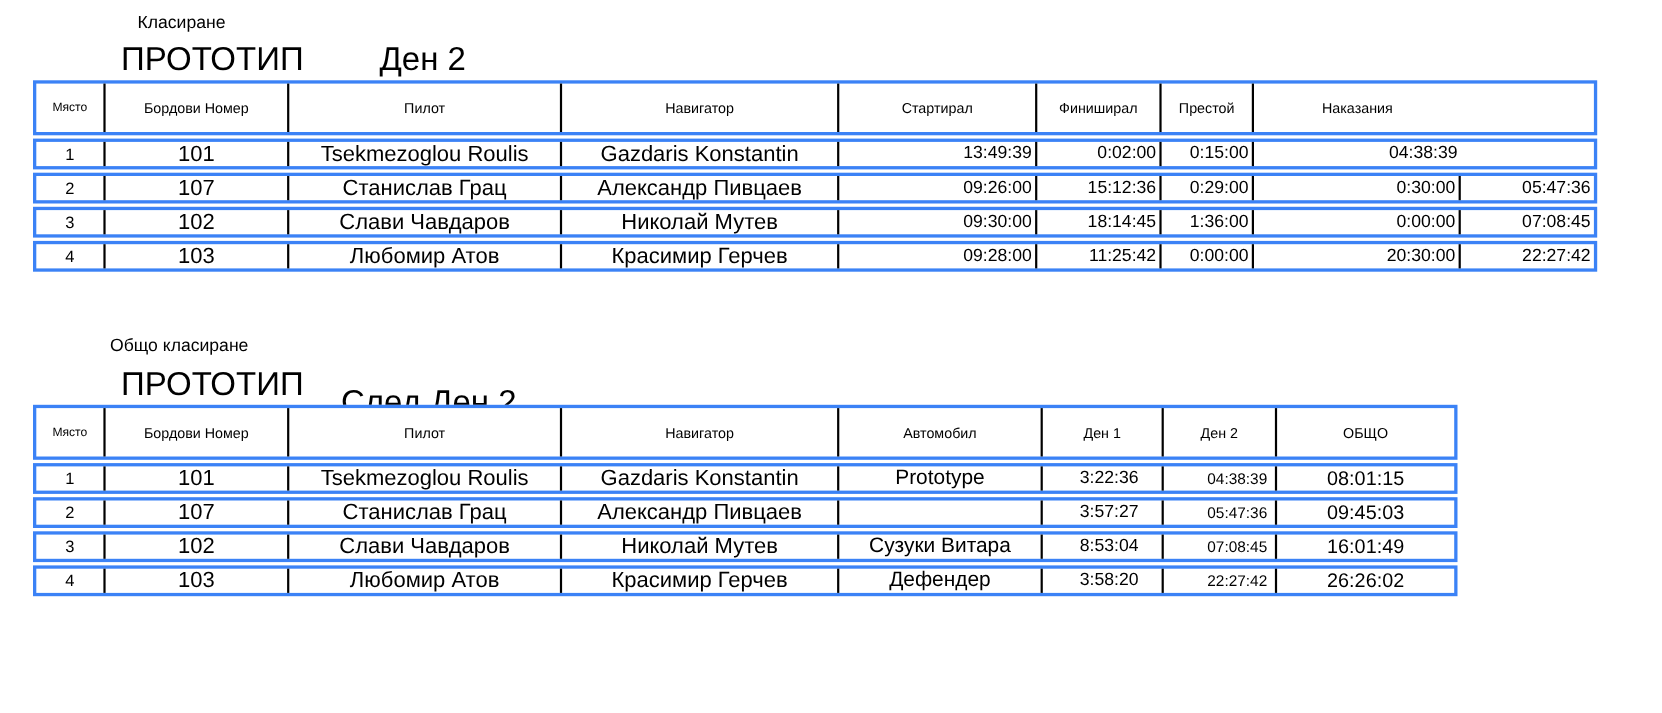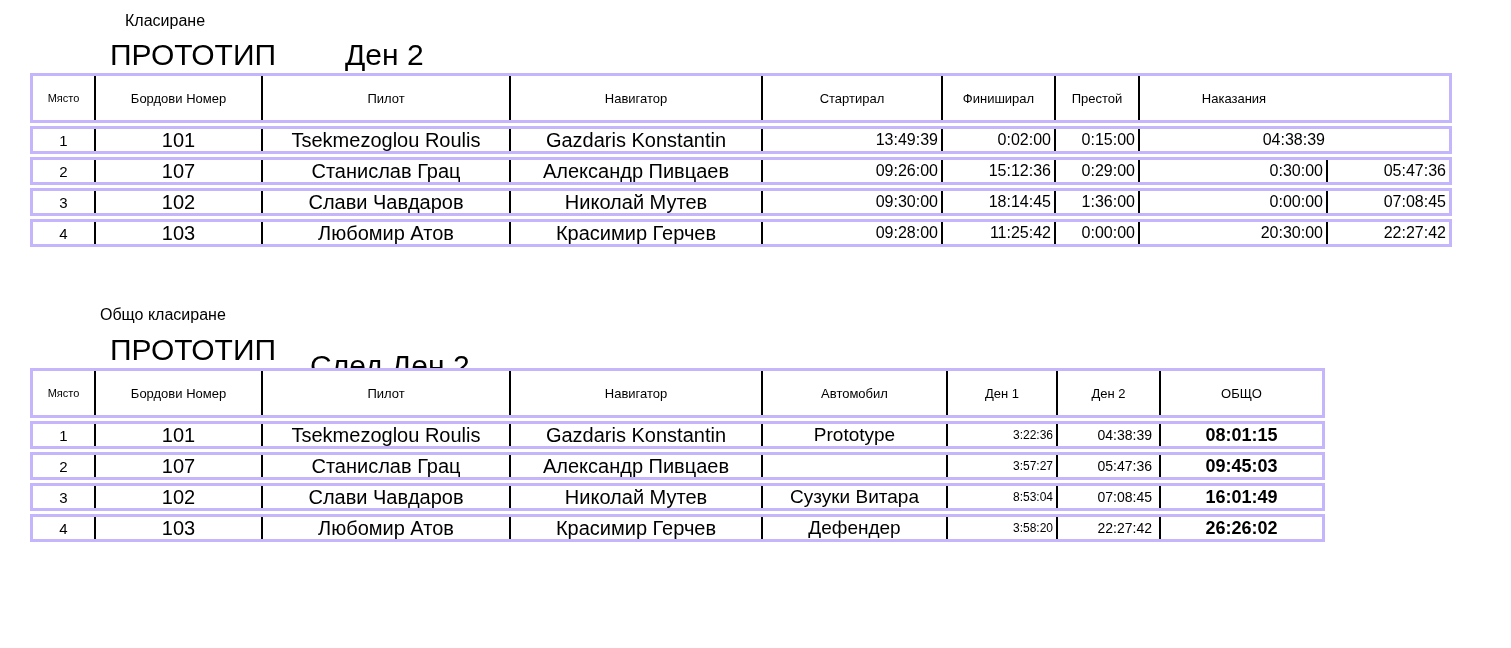--- a/index.html
+++ b/index.html
@@ -14,21 +14,21 @@
   .abs { position: absolute; white-space: nowrap; }
 
   
   .caption { font-size: 16px; text-align: center; }
   .big-title { font-size: 30px; }
 
   
   .tbl { position: absolute; }
   .row {
     display: grid;
-    border: 3px solid #c4b5fd;
+    border: 3px solid #3b82f6;
     margin-bottom: 3px;
     background: #fff;
     text-align: center;
   }
   .row > div {
     display: flex;
     align-items: center;
     justify-content: center;
     border-right: 2px solid #000;
     overflow: hidden;
@@ -53,23 +53,23 @@
   .t1 .drow > div:nth-child(8),
   .t1 .drow > div:nth-child(9) { font-size: 16px; justify-content: flex-end; padding-right: 3px; }
 
   
   .t2 .row { grid-template-columns: 63px 167px 248px 252px 185px 110px 103px 161px; width: 1295px; }
   .t2 .drow > div:nth-child(1) { font-size: 15px; }
   .t2 .drow > div:nth-child(2),
   .t2 .drow > div:nth-child(3),
   .t2 .drow > div:nth-child(4) { font-size: 20px; }
   .t2 .drow > div:nth-child(5) { font-size: 19px; }
-  .t2 .drow > div:nth-child(6) { font-size: 12px; justify-content: flex-end; padding-right: 3px; }
+  .t2 .drow > div:nth-child(6) { font-size: 16px; justify-content: flex-end; padding-right: 21px; }
   .t2 .drow > div:nth-child(7) { font-size: 14px; justify-content: flex-end; padding-right: 7px; }
-  .t2 .drow > div:nth-child(8) { font-size: 18px; font-weight: bold; }
+  .t2 .drow > div:nth-child(8) { font-size: 18px; font-weight: normal; }
 </style>
 </head>
 <body>
 
 <div class="abs caption" style="left:125px; top:12px;">Класиране</div>
 <div class="abs big-title" style="left:110px; top:38px;">ПРОТОТИП</div>
 <div class="abs big-title" style="left:345px; top:38px;">Ден 2</div>
 
 <div class="tbl t1" style="left:30px; top:73px;">
   <div class="row hrow">

